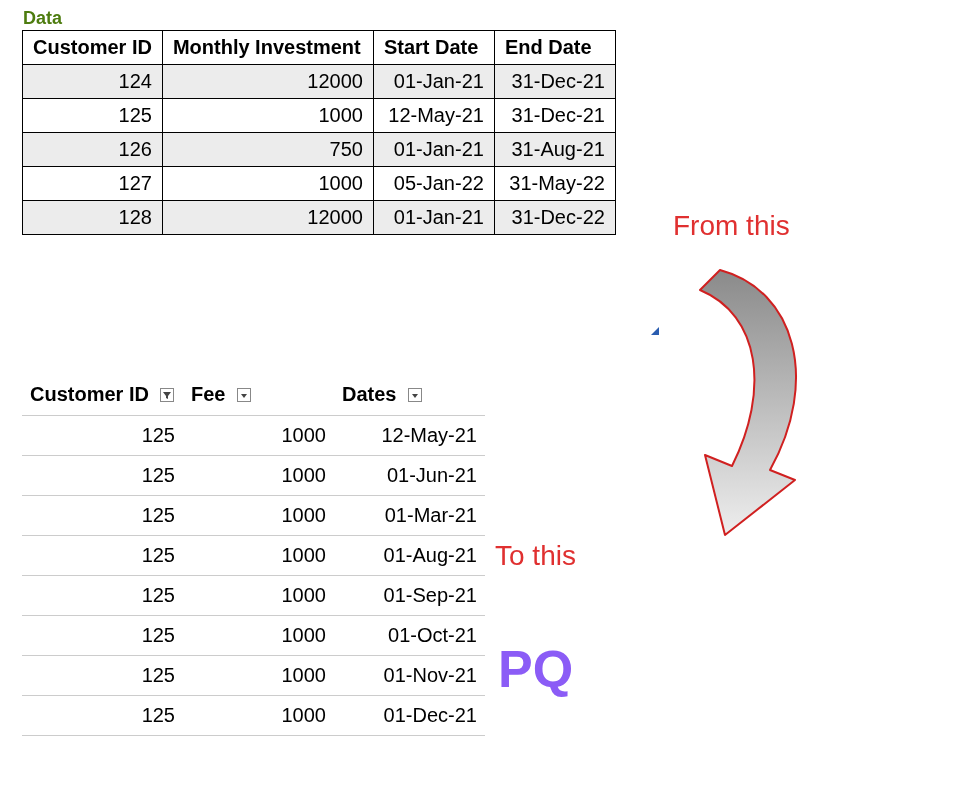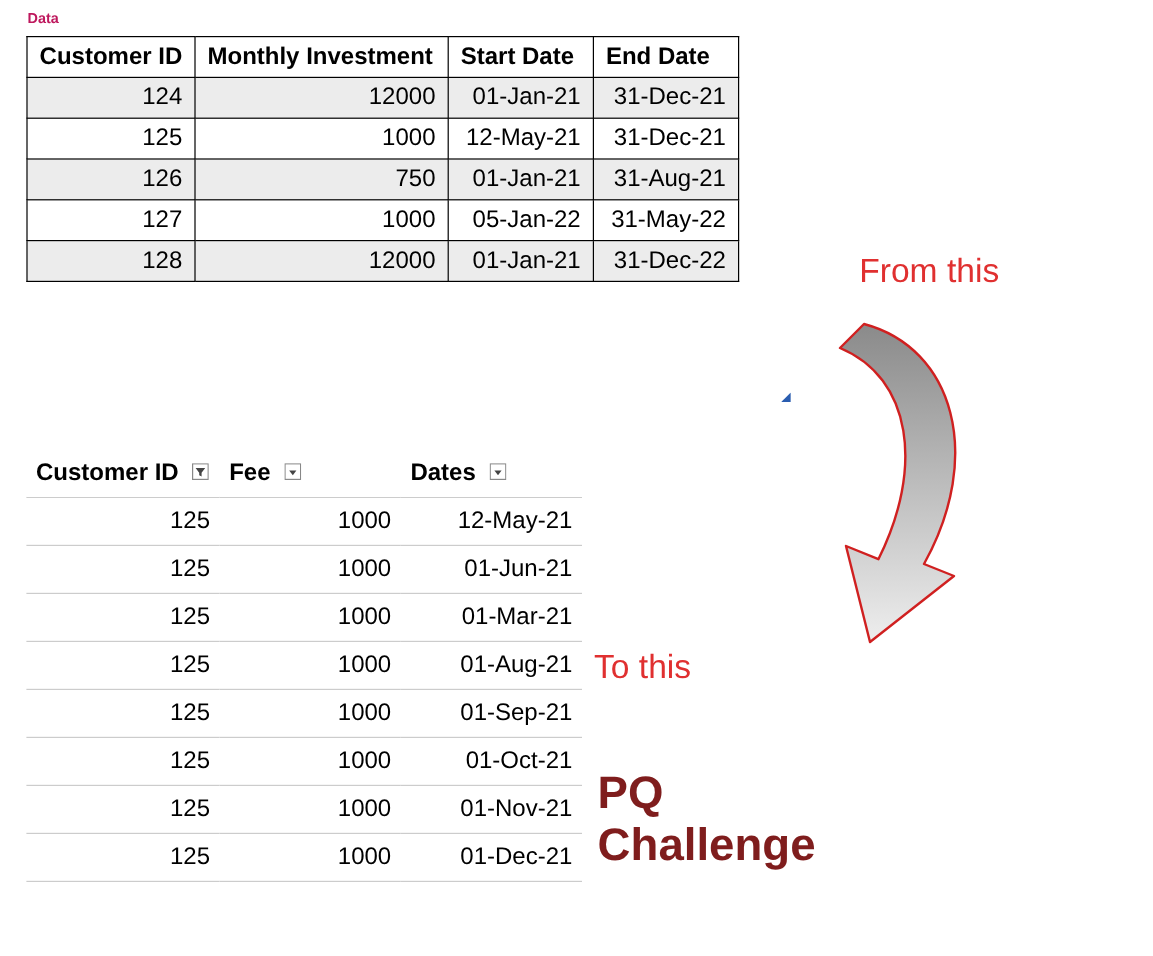--- a/index.html
+++ b/index.html
@@ -6,21 +6,21 @@
   body{
     width:961px;height:797px;
     background:#fff;
     font-family:"Segoe UI",Arial,sans-serif;
     color:#000;
     position:relative;
     overflow:hidden;
   }
   .source-label{
     position:absolute;left:23px;top:8px;
-    font-weight:700;font-size:12px;color:#be185d;
+    font-weight:700;font-size:18px;color:#4d7c0f;
   }
   .table1{
     position:absolute;left:22px;top:30px;
     border-collapse:collapse;
     font-size:20px;
   }
   .table1 th,.table1 td{
     border:1px solid #000;
     padding:5px 10px 5px 10px;
     text-align:right;
@@ -51,30 +51,30 @@
   }
   .table2 td{text-align:right;}
   .table2 .col-id{width:145px;}
   .table2 .col-fee{width:135px;}
   .table2 .col-dt{width:135px;}
   .filter-icon{
     display:inline-block;vertical-align:middle;margin-left:6px;
   }
 
   .from-label{
-    position:absolute;left:716px;top:210px;
+    position:absolute;left:673px;top:210px;
     font-size:28px;color:#e03030;
   }
   .to-label{
     position:absolute;left:495px;top:540px;
     font-size:28px;color:#e03030;text-align:right;
   }
   .pq-title{
     position:absolute;left:498px;top:640px;
-    font-size:38px;font-weight:800;color:#7f1d1d;
+    font-size:52px;font-weight:800;color:#8b5cf6;
     line-height:1.15;
   }
   .arrow-wrap{
     position:absolute;left:610px;top:260px;
     width:250px;height:290px;pointer-events:none;
   }
   .table-handle{
     position:absolute;left:651px;top:327px;width:8px;height:8px;
   }
 </style>
@@ -203,21 +203,20 @@
         <td class="col-fee">1000</td>
         <td class="col-dt">01-Dec-21</td>
       </tr>
     </tbody>
 </table>
 
 <div class="from-label">From this</div>
 <div class="to-label">To this</div>
 <div class="pq-title">
   <span>PQ</span><br>
-  <span>Challenge</span>
 </div>
 
 <div class="arrow-wrap">
 <svg width="250" height="300" viewBox="0 0 250 300">
   <defs>
     <linearGradient id="g1" x1="0" y1="0" x2="0" y2="1">
       <stop offset="0" stop-color="#8a8a8a"></stop>
       <stop offset="1" stop-color="#eeeeee"></stop>
     </linearGradient>
   </defs>

